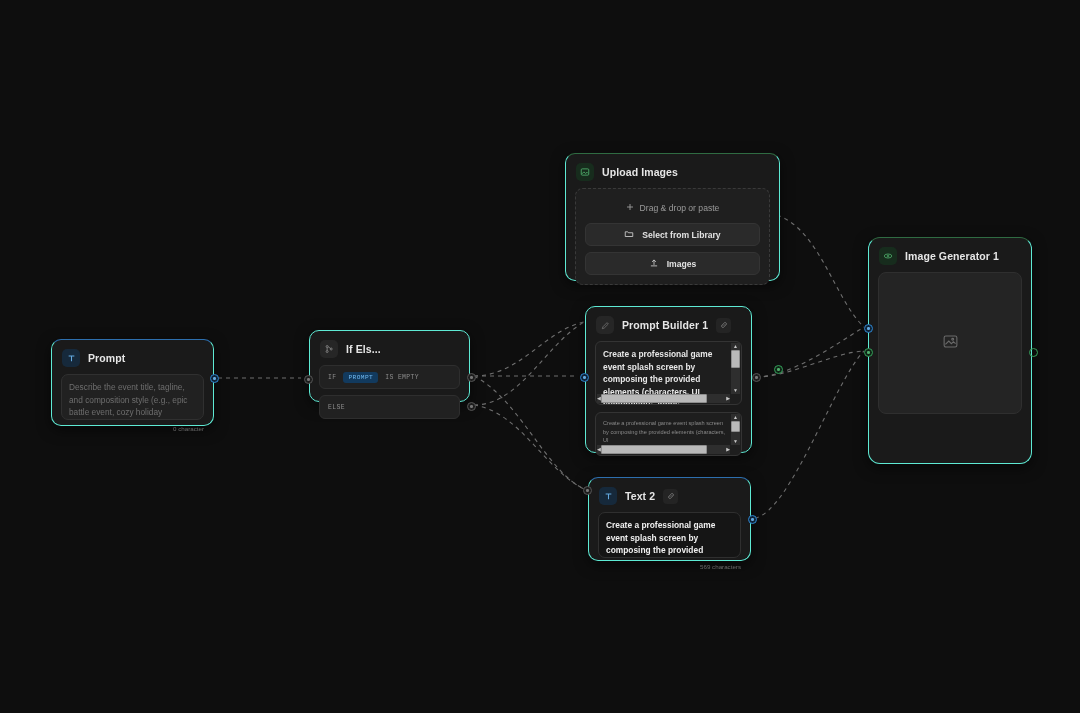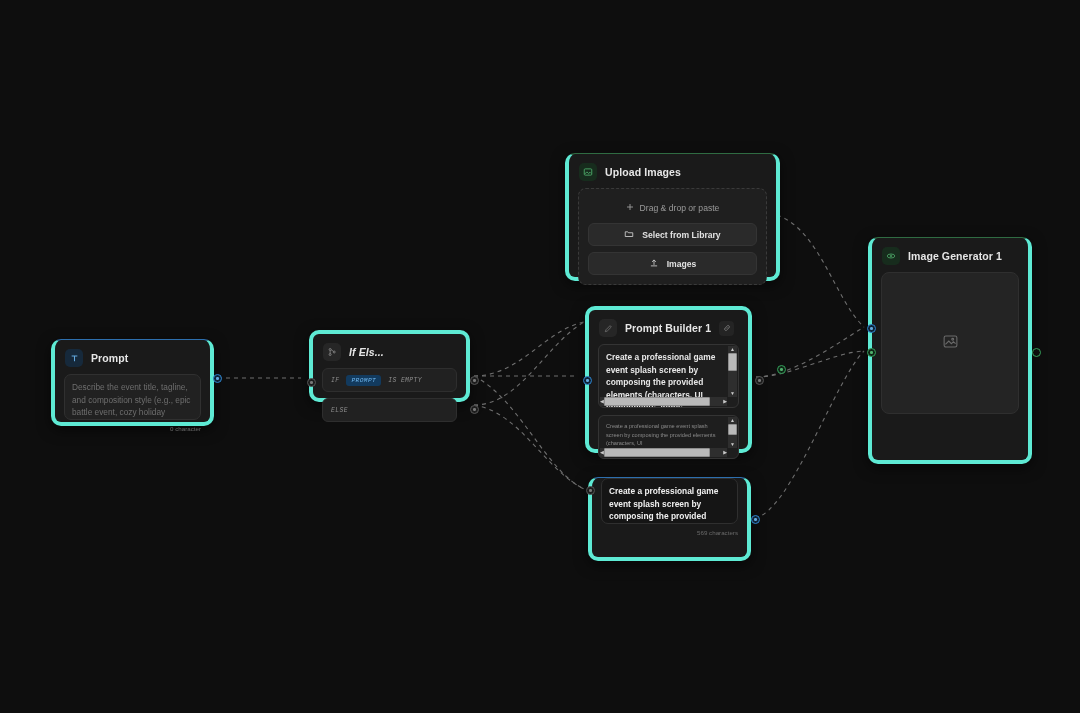--- a/index.html
+++ b/index.html
@@ -3,21 +3,21 @@
 <meta charset="utf-8">
 <style>
   html,body{margin:0;padding:0;background:#0e0e0e;}
   body{width:1080px;height:713px;overflow:hidden;font-family:"Liberation Sans",sans-serif;
        -webkit-font-smoothing:antialiased;}
   #canvas{position:relative;width:1080px;height:713px;background:#0e0e0e;}
 
   svg.edges{position:absolute;left:0;top:0;width:1080px;height:713px;pointer-events:none;}
 
   .node{position:absolute;border-radius:10px;background:#1a1a1a;
-        border:4px solid #5eead4;box-sizing:border-box;
+        border:1px solid #5eead4;box-sizing:border-box;
         box-shadow:0 4px 14px rgba(0,0,0,.55);}
   .node-head{display:flex;align-items:center;gap:8px;padding:9px 10px 7px 10px;}
   .nh-icon{width:18px;height:18px;border-radius:5px;display:flex;align-items:center;
            justify-content:center;flex:0 0 auto;font-size:9px;}
   .nh-title{font-size:10.5px;color:#e6e6e6;font-weight:bold;letter-spacing:.1px;}
   .nh-sub{width:15px;height:15px;border-radius:4px;background:#242424;display:flex;
           align-items:center;justify-content:center;}
   .node-body{padding:0 9px 9px 9px;}
 
   
@@ -57,21 +57,21 @@
        font-weight:bold;margin-bottom:6px;}
   .btn:last-child{margin-bottom:0;}
 
   
   #prompt{left:51px;top:339px;width:163px;height:87px;}
   .ta{background:#212121;border:1px solid #303030;border-radius:7px;padding:6px 7px;
       font-size:8.3px;line-height:1.52;color:#6e6e6e;height:32px;overflow:hidden;}
   .charcount{text-align:right;font-size:6.2px;color:#6a6a6a;padding-top:5px;}
 
   
-  #ifelse{left:309px;top:330px;width:161px;height:72px;font-style:italic;}
+  #ifelse{left:309px;top:330px;width:161px;height:72px;}
   .row{background:#212121;border:1px solid #2e2e2e;border-radius:6px;height:22px;
        display:flex;align-items:center;padding:0 8px;gap:7px;margin-bottom:6px;
        font-family:"Liberation Mono",monospace;font-size:6.4px;color:#8d8d8d;letter-spacing:.4px;}
   .chip{background:#123a5e;color:#6fb8f0;border-radius:3px;padding:2px 5px;font-size:6.2px;
         font-family:"Liberation Mono",monospace;}
 
   
   #pbuilder{left:585px;top:306px;width:167px;height:147px;}
   .scrollbox{position:relative;background:#1e1e1e;border:1px solid #343434;border-radius:6px;}
   .sb-text{padding:6px 7px;font-size:8.4px;line-height:1.5;color:#e8e8e8;font-weight:bold;
@@ -85,21 +85,21 @@
   .vthumb{flex:0 0 auto;width:7px;background:#b9b9b9;border:1px solid #8e8e8e;border-radius:1px;}
   .hthumb{flex:0 0 auto;height:7px;background:#b9b9b9;border:1px solid #8e8e8e;border-radius:1px;}
   .hspacer{flex:1 1 auto;}
 
   
   #textnode{left:588px;top:477px;width:163px;height:84px;}
   .ta-dark{background:#151515;border:1px solid #2f2f2f;border-radius:7px;padding:6px 7px;
       font-size:8.4px;line-height:1.5;color:#f0f0f0;font-weight:bold;height:32px;overflow:hidden;}
 
   
-  #imggen{left:868px;top:237px;width:164px;height:227px;}
+  #imggen{left:868px;top:237px;width:164px;height:227px;border-radius:12px;}
   .img-placeholder{background:#242424;border:1px solid #2f2f2f;border-radius:8px;height:140px;
        display:flex;align-items:center;justify-content:center;}
   .model-row{margin-top:9px;background:#202020;border:1px solid #2f2f2f;border-radius:7px;
        height:26px;display:flex;align-items:center;gap:7px;padding:0 10px;}
   .model-name{font-size:8.6px;color:#dcdcdc;font-weight:bold;}
   .model-badge{font-size:9px;}
 </style>
 </head>
 <body>
 
@@ -250,20 +250,34 @@
           <div class="hspacer"></div>
           <div class="sarrow">▶</div>
         </div>
       </div>
     </div>
     <div class="port blue dot" style="left:-6px;top:66px;"></div>
     <div class="port grey dot" style="left:166px;top:66px;"></div>
   </div>
 
   <div class="node acc-blue" id="textnode">
+    <div class="node-head">
+      <div class="nh-icon ic-blue">
+        <svg width="9" height="9" viewBox="0 0 12 12" stroke="#63a9e0" stroke-width="1.4">
+            <path d="M2.2 2.6h7.6M6 2.6v7"></path>
+          </svg>
+      </div>
+      <div class="nh-title">Text 2</div>
+      <div class="nh-sub">
+        <svg width="8" height="8" viewBox="0 0 14 14" fill="none" stroke="#8a8a8a" stroke-width="1.2">
+          <path d="M5.6 8.4a2.4 2.4 0 010-3.4l1.6-1.6a2.4 2.4 0 013.4 3.4l-.8.8"></path>
+          <path d="M8.4 5.6a2.4 2.4 0 010 3.4l-1.6 1.6a2.4 2.4 0 01-3.4-3.4l.8-.8"></path>
+          </svg>
+      </div>
+    </div>
     <div class="node-body">
       <div class="ta-dark">Create a professional game event splash screen by composing the provided elements (characters, UI</div>
       <div class="charcount">569 characters</div>
     </div>
     <div class="port grey dot" style="left:-6px;top:8px;"></div>
     <div class="port blue dot" style="left:159px;top:37px;"></div>
   </div>
 
   <div class="node acc-green" id="imggen">
     <div class="node-head">

